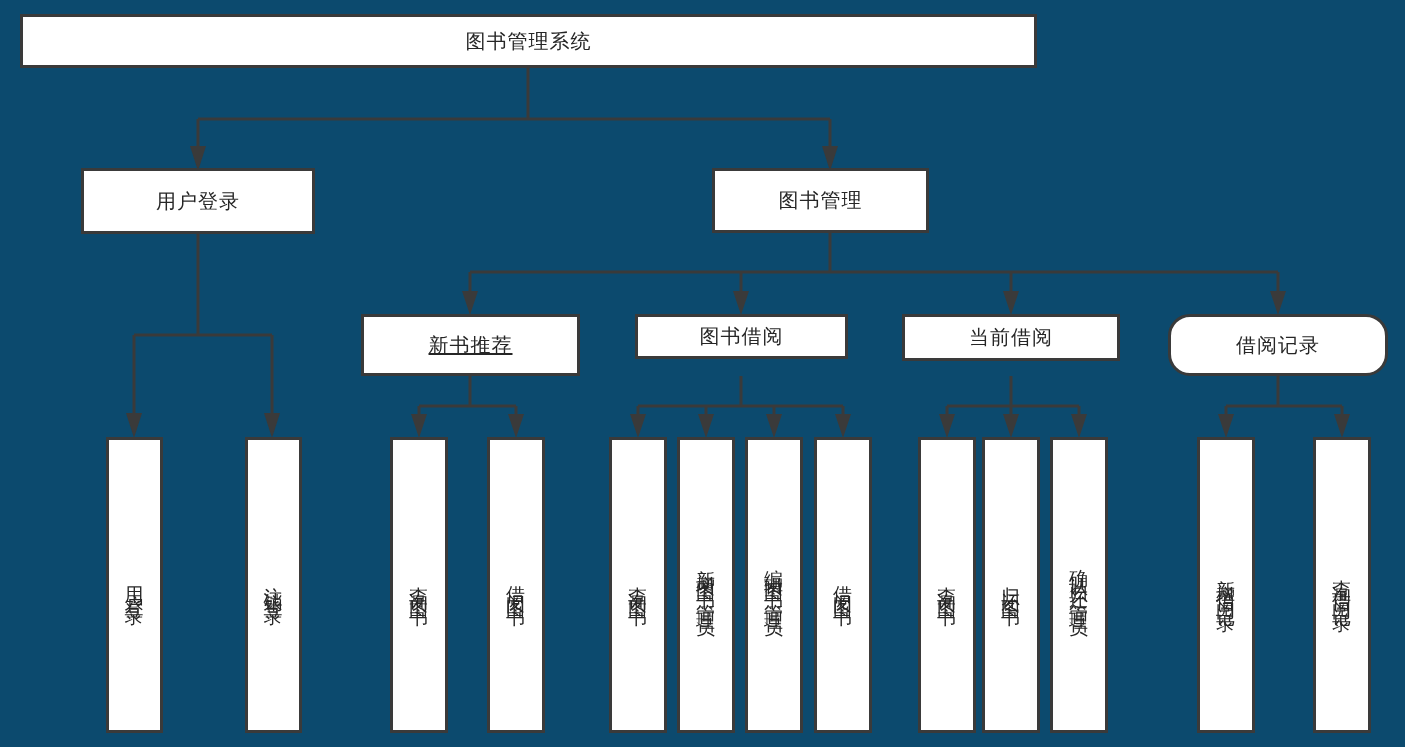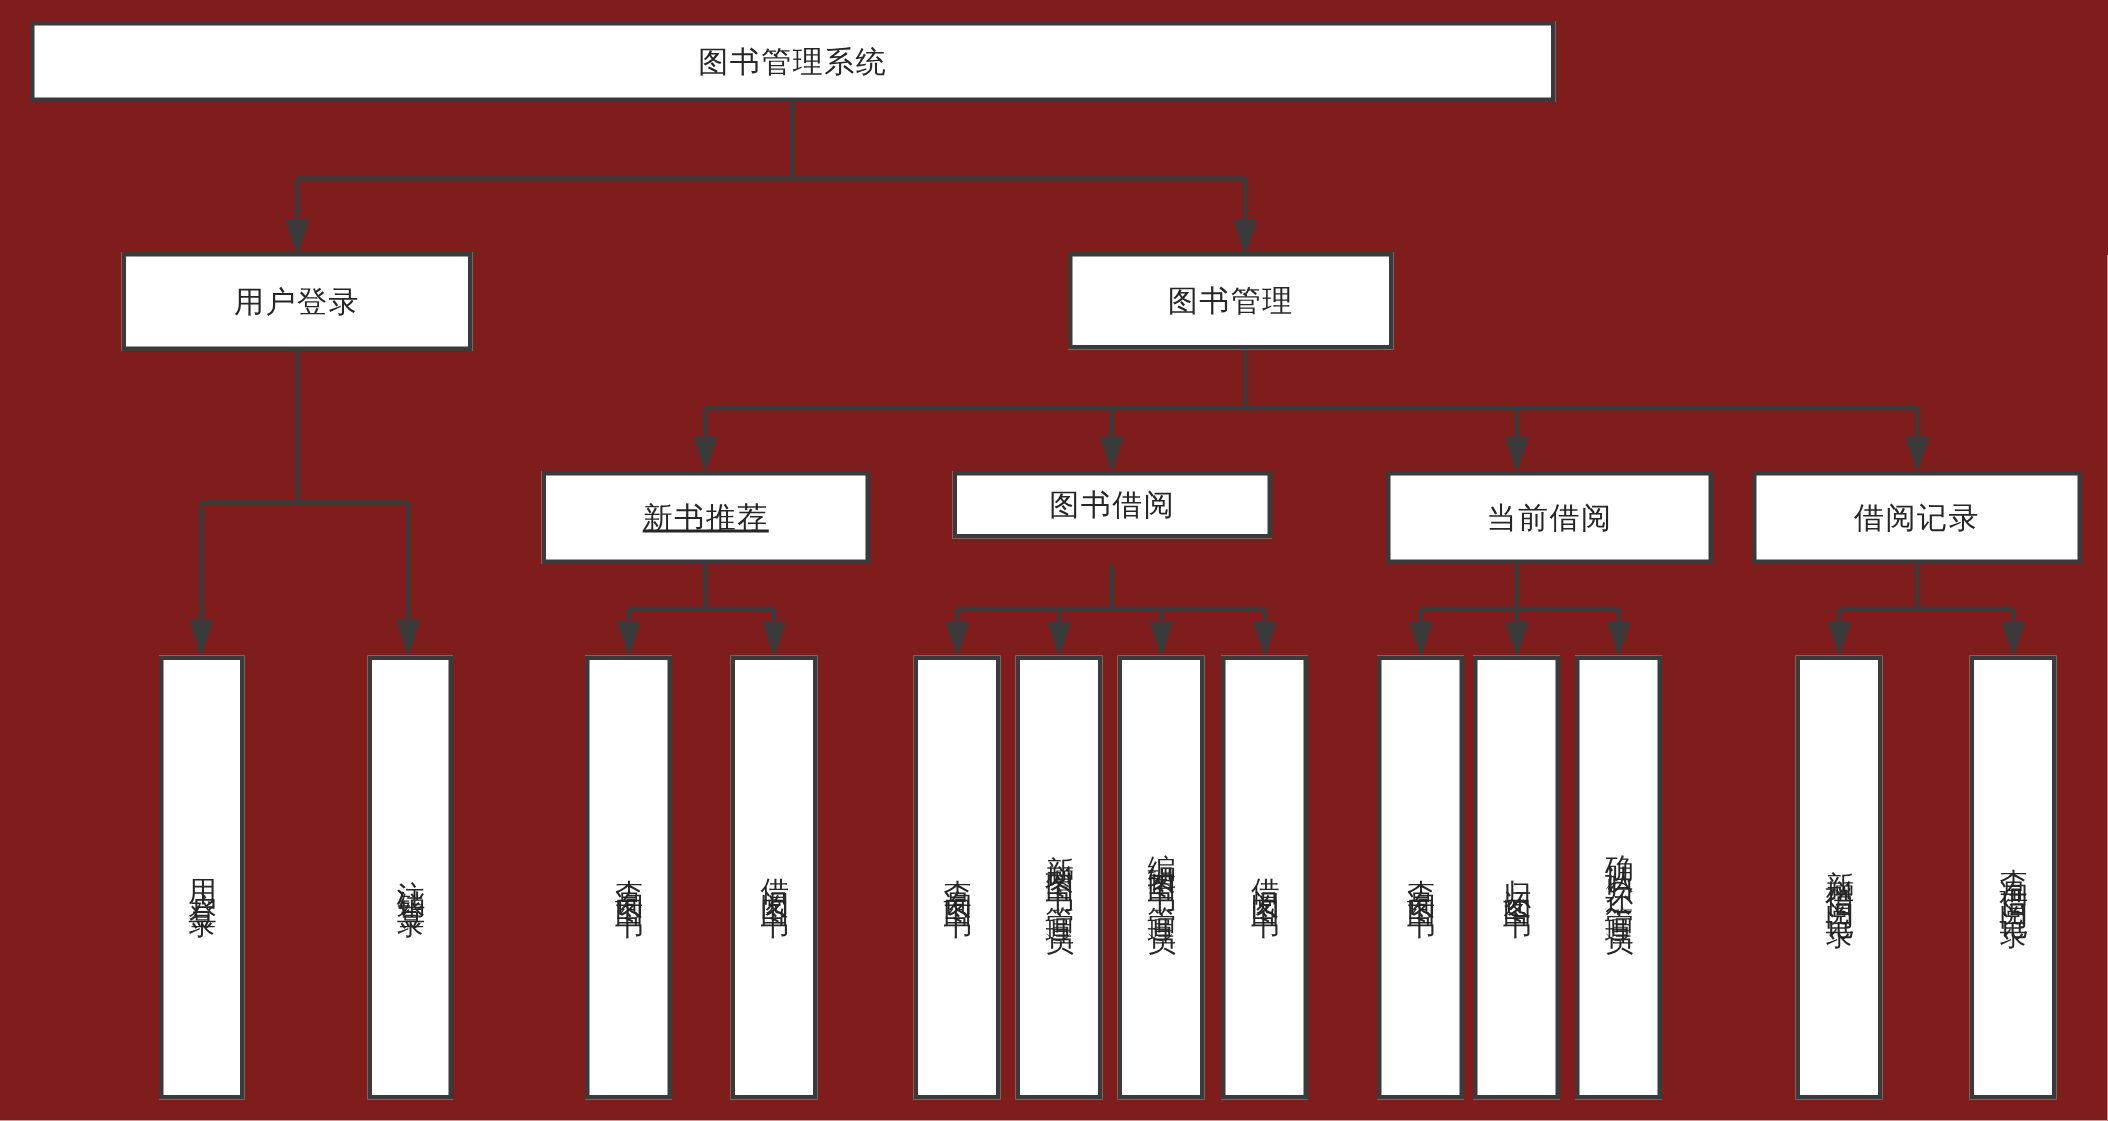--- a/index.html
+++ b/index.html
@@ -1,19 +1,19 @@
 <!DOCTYPE html>
 <html><head>
 <meta charset="utf-8">
 <style>
   html,body{margin:0;padding:0;background:#fff;}
   #stage{
     position:relative;
     width:1405px;height:747px;
-    background:#7f1d1d;
+    background:#0c4a6e;
     font-family:"Liberation Sans",sans-serif;
     overflow:hidden;
   }
   #wires{position:absolute;left:0;top:0;width:1405px;height:747px;}
   .node{
     position:absolute;
     box-sizing:border-box;
     border:3px solid #3a3a3a;
     background:#ffffff;
     display:flex;align-items:center;justify-content:center;
@@ -142,24 +142,24 @@
   <div class="vnode" style="left:245px;top:437px;width:57px;height:296px;">
     <span>注销登录</span>
   </div>
 
   <div class="node" style="left:361px;top:314px;width:219px;height:62px;text-decoration:underline;">
     <span>新书推荐</span>
   </div>
   <div class="node" style="left:635px;top:314px;width:213px;height:45px;">
     <span>图书借阅</span>
   </div>
-  <div class="node" style="left:924px;top:314px;width:218px;height:62px;">
+  <div class="node" style="left:902px;top:314px;width:218px;height:47px;">
     <span>当前借阅</span>
   </div>
-  <div class="node" style="left:1168px;top:314px;width:220px;height:62px;">
+  <div class="node" style="left:1168px;top:314px;width:220px;height:62px;border-radius:22px;">
     <span>借阅记录</span>
   </div>
 
   <div class="vnode" style="left:390px;top:437px;width:58px;height:296px;">
     <span>查询图书</span>
   </div>
   <div class="vnode" style="left:487px;top:437px;width:58px;height:296px;">
     <span>借阅图书</span>
   </div>
 

